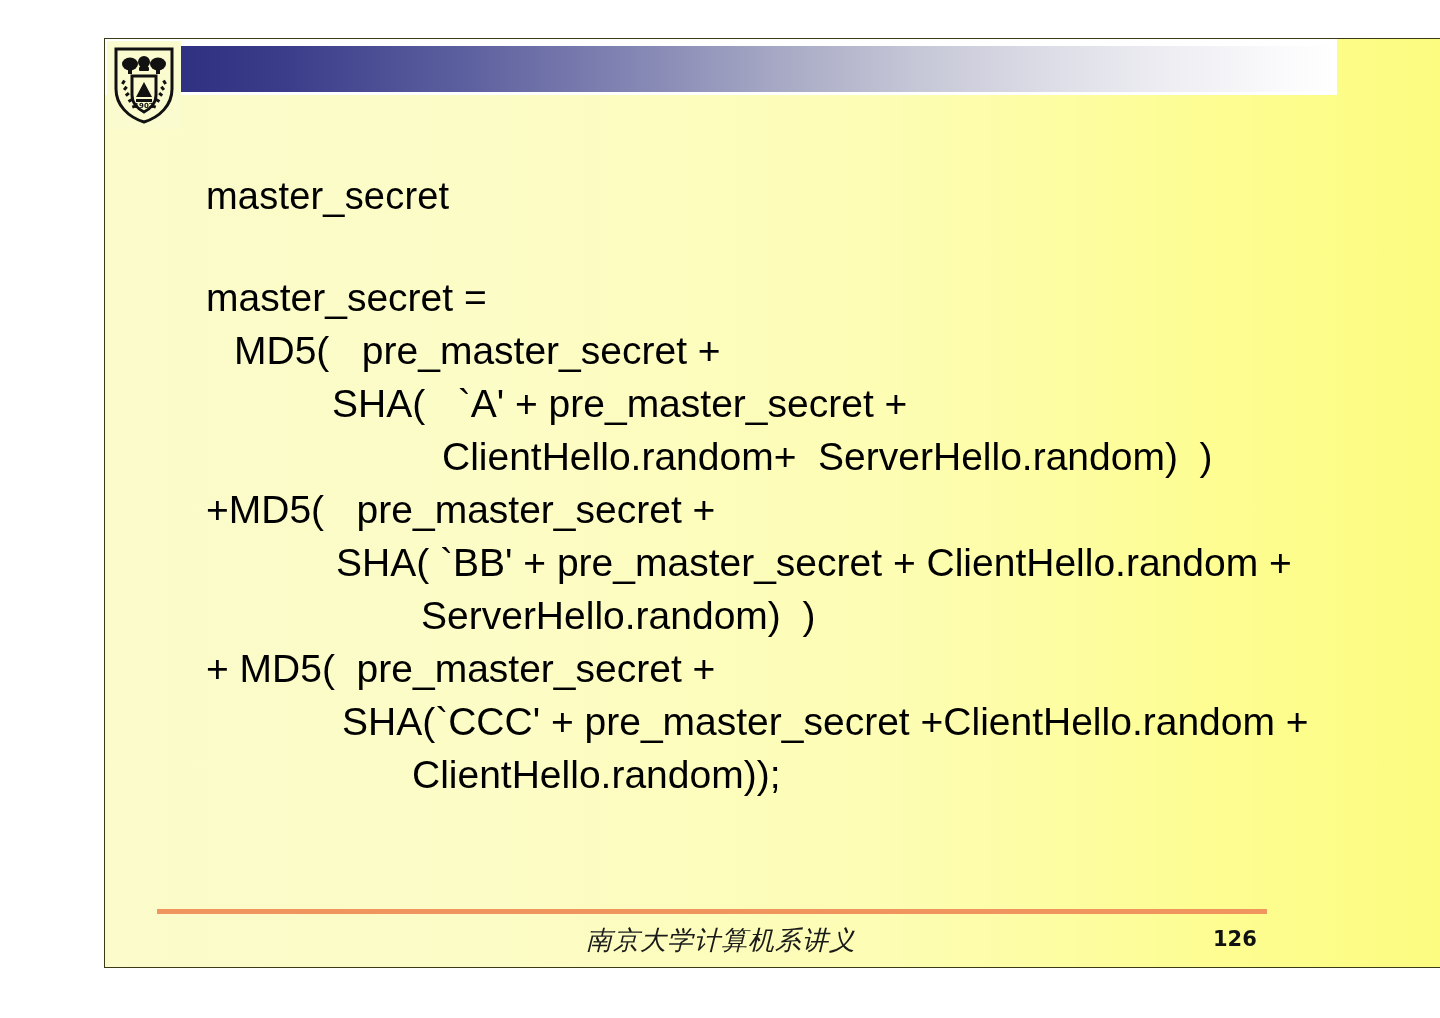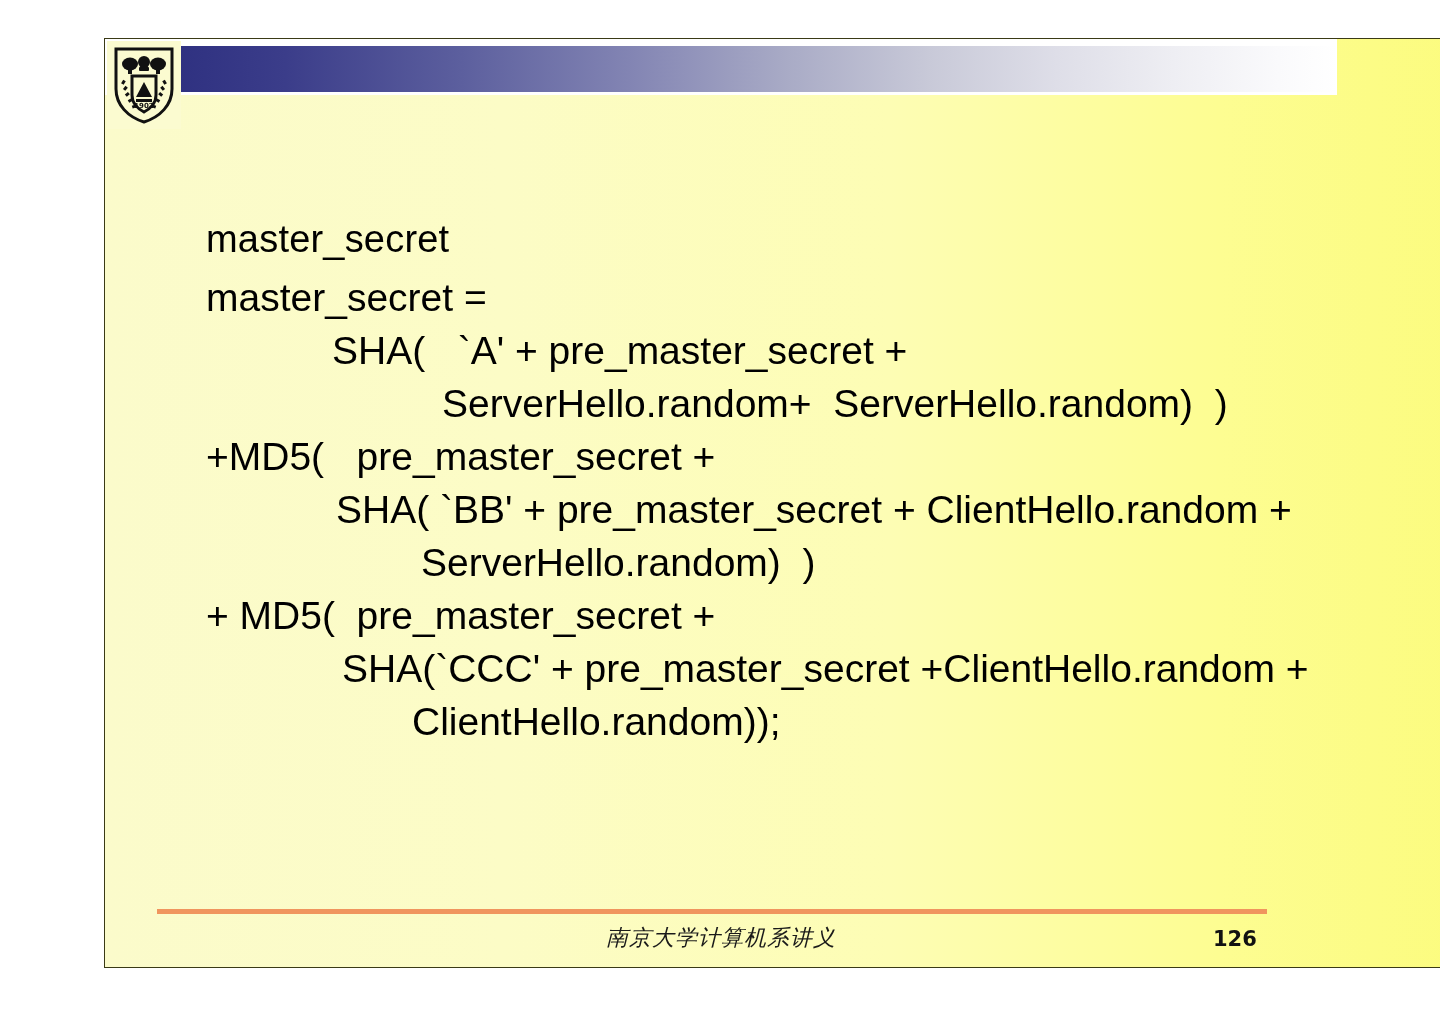--- a/index.html
+++ b/index.html
@@ -82,21 +82,20 @@
 
   
   #slide-title {
     position: absolute;
     left: 101px;
     top: 136px;
     font-size: 38px;
     color: #000000;
     letter-spacing: 0.2px;
     white-space: pre;
-    margin-top: 43px;
   }
 
   
   #body-block {
     position: absolute;
     left: 0;
     top: 232px;
     width: 1232px;
   }
   .code-line {
@@ -116,21 +115,21 @@
     height: 5px;
     background: #f0955e;
   }
   #footer-center {
     position: absolute;
     left: 0;
     top: 884px;
     width: 1232px;
     text-align: center;
     font-family: "DejaVu Serif", "Liberation Serif", serif;
-    font-size: 22px;
+    font-size: 26px;
     color: #1a1a1a;
     font-style: italic;
     letter-spacing: 1px;
   }
   #footer-page {
     position: absolute;
     left: 1108px;
     top: 888px;
     width: 60px;
     text-align: left;
@@ -185,22 +184,23 @@
         <rect x="44" y="54" width="4" height="3" transform="rotate(30 46 55)"></rect>
         <rect x="40" y="60" width="4" height="3" transform="rotate(18 42 61)"></rect>
       </g>
     </svg>
   </div>
 
   <div id="slide-title">master_secret</div>
 
   <div id="body-block">
     <div class="code-line" style="padding-left:101px">master_secret =</div>
+    <div class="code-line" style="padding-left:129px">MD5(   pre_master_secret +</div>
     <div class="code-line" style="padding-left:227px">SHA(   `A' + pre_master_secret +</div>
-    <div class="code-line" style="padding-left:337px">ServerHello.random+  ServerHello.random)  )</div>
+    <div class="code-line" style="padding-left:337px">ClientHello.random+  ServerHello.random)  )</div>
     <div class="code-line" style="padding-left:101px">+MD5(   pre_master_secret +</div>
     <div class="code-line" style="padding-left:231px">SHA( `BB' + pre_master_secret + ClientHello.random +</div>
     <div class="code-line" style="padding-left:316px">ServerHello.random)  )</div>
     <div class="code-line" style="padding-left:101px">+ MD5(  pre_master_secret +</div>
     <div class="code-line" style="padding-left:237px">SHA(`CCC' + pre_master_secret +ClientHello.random +</div>
     <div class="code-line" style="padding-left:307px">ClientHello.random));</div>
   </div>
 
   <div id="footer-rule"></div>
   <div id="footer-center">南京大学计算机系讲义</div>

